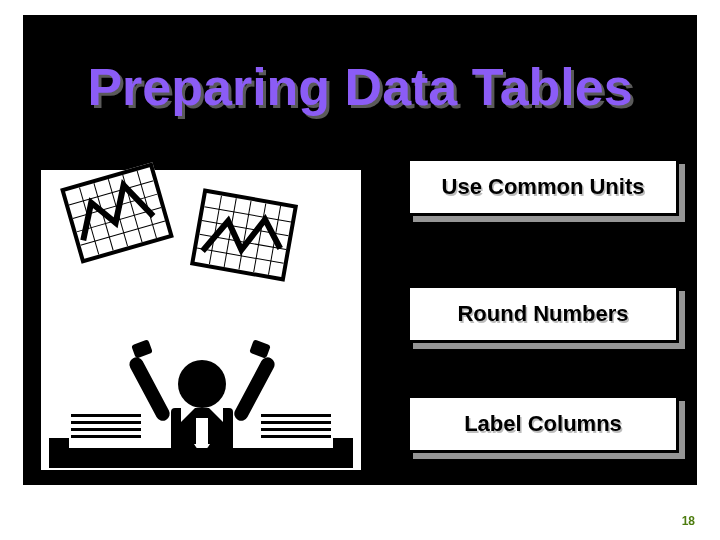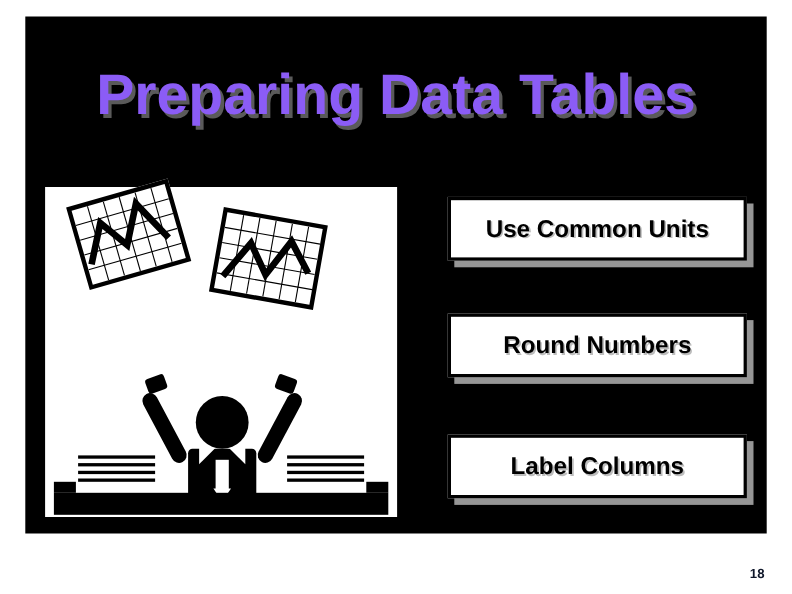--- a/index.html
+++ b/index.html
@@ -66,41 +66,41 @@
     align-items: center;
     justify-content: center;
   }
   .pill .text {
     font-weight: 700;
     font-size: 22px;
     color: #000;
     text-shadow: 1.5px 1.5px 0 #bdbdbd;
     letter-spacing: 0px;
   }
-  .p1 { top: 164px; }
+  .p1 { top: 143px; }
   .p2 { top: 270px; }
   .p3 { top: 380px; }
 
   .copyright {
     position: absolute;
     left: 23px;
     bottom: 12px;
     font-size: 11px;
     font-weight: 700;
     font-family: Arial, sans-serif;
     color: #000;
   }
   .pagenum {
     position: absolute;
     right: 25px;
     bottom: 12px;
     font-size: 12px;
     font-weight: 700;
     font-family: Arial, sans-serif;
-    color: #0f172a;
+    color: #4d7c0f;
     text-align: right;
   }
 
   
   .clip {
     position: absolute;
     inset: 0;
   }
   .desk {
     position: absolute;

